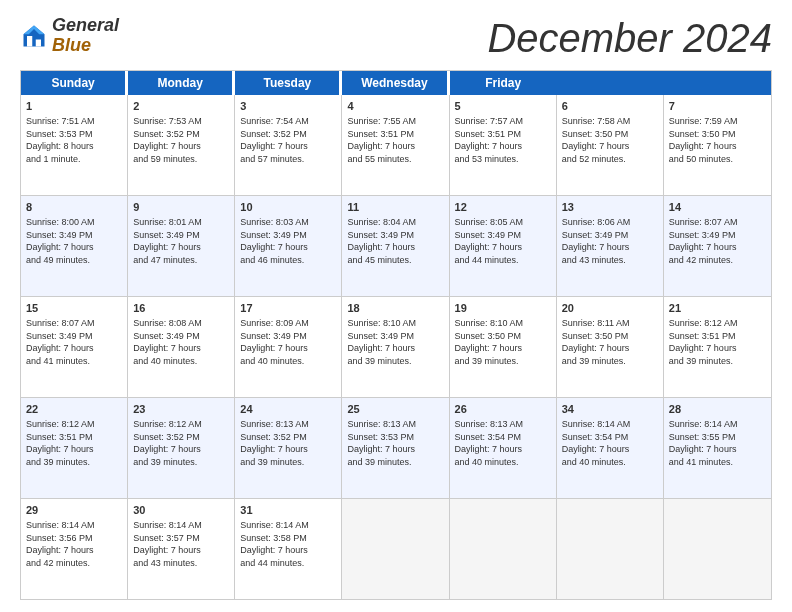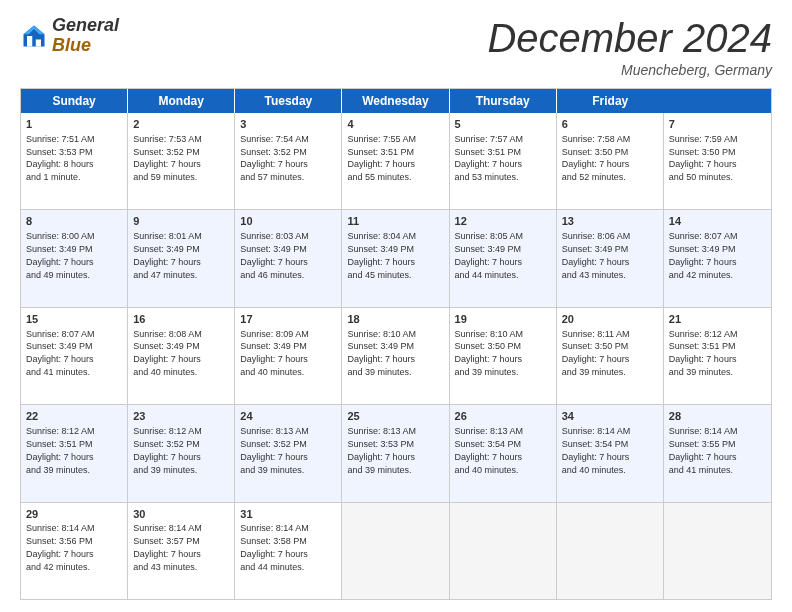--- a/index.html
+++ b/index.html
@@ -64,21 +64,21 @@
       display: grid;
       grid-template-columns: repeat(7, 1fr);
       background: #1565c0;
     }
     .cal-header-cell {
       color: #fff;
       font-size: 12px;
       font-weight: bold;
       text-align: center;
       padding: 5px 4px;
-      border-right: 1px solid #ffffff;
+      border-right: 3px solid #ffffff;
     }
     .cal-header-cell:last-child { border-right: none; }
     .cal-body {
       display: flex;
       flex-direction: column;
       flex: 1;
     }
     .cal-week {
       display: grid;
       grid-template-columns: repeat(7, 1fr);
@@ -122,31 +122,29 @@
         <rect x="8" y="16" width="6" height="12" fill="#fff"></rect>
         <rect x="18" y="20" width="6" height="8" fill="#fff"></rect>
       </svg>
       <div class="logo-text">
         <span class="logo-general">General</span><br>
         <span class="logo-blue">Blue</span>
       </div>
     </div>
     <div class="title-block">
       <div class="cal-title">December 2024</div>
-      <div class="cal-subtitle">Muencheberg, Germany</div>
     </div>
   </div>
 
   <div class="calendar">
     <div class="cal-header-row">
     <div class="cal-header-cell">Sunday</div>
         <div class="cal-header-cell">Monday</div>
         <div class="cal-header-cell">Tuesday</div>
         <div class="cal-header-cell">Wednesday</div>
-        <div class="cal-header-cell">Thursday</div>
         <div class="cal-header-cell">Friday</div>
       </div>
     <div class="cal-body">
     <div class="cal-week">
           <div class="cal-cell"><span class="day-num">1</span><span class="cell-text">Sunrise: 7:51 AM<br>Sunset: 3:53 PM<br>Daylight: 8 hours<br>and 1 minute.</span></div>
           <div class="cal-cell"><span class="day-num">2</span><span class="cell-text">Sunrise: 7:53 AM<br>Sunset: 3:52 PM<br>Daylight: 7 hours<br>and 59 minutes.</span></div>
           <div class="cal-cell"><span class="day-num">3</span><span class="cell-text">Sunrise: 7:54 AM<br>Sunset: 3:52 PM<br>Daylight: 7 hours<br>and 57 minutes.</span></div>
           <div class="cal-cell"><span class="day-num">4</span><span class="cell-text">Sunrise: 7:55 AM<br>Sunset: 3:51 PM<br>Daylight: 7 hours<br>and 55 minutes.</span></div>
           <div class="cal-cell"><span class="day-num">5</span><span class="cell-text">Sunrise: 7:57 AM<br>Sunset: 3:51 PM<br>Daylight: 7 hours<br>and 53 minutes.</span></div>
           <div class="cal-cell"><span class="day-num">6</span><span class="cell-text">Sunrise: 7:58 AM<br>Sunset: 3:50 PM<br>Daylight: 7 hours<br>and 52 minutes.</span></div>

